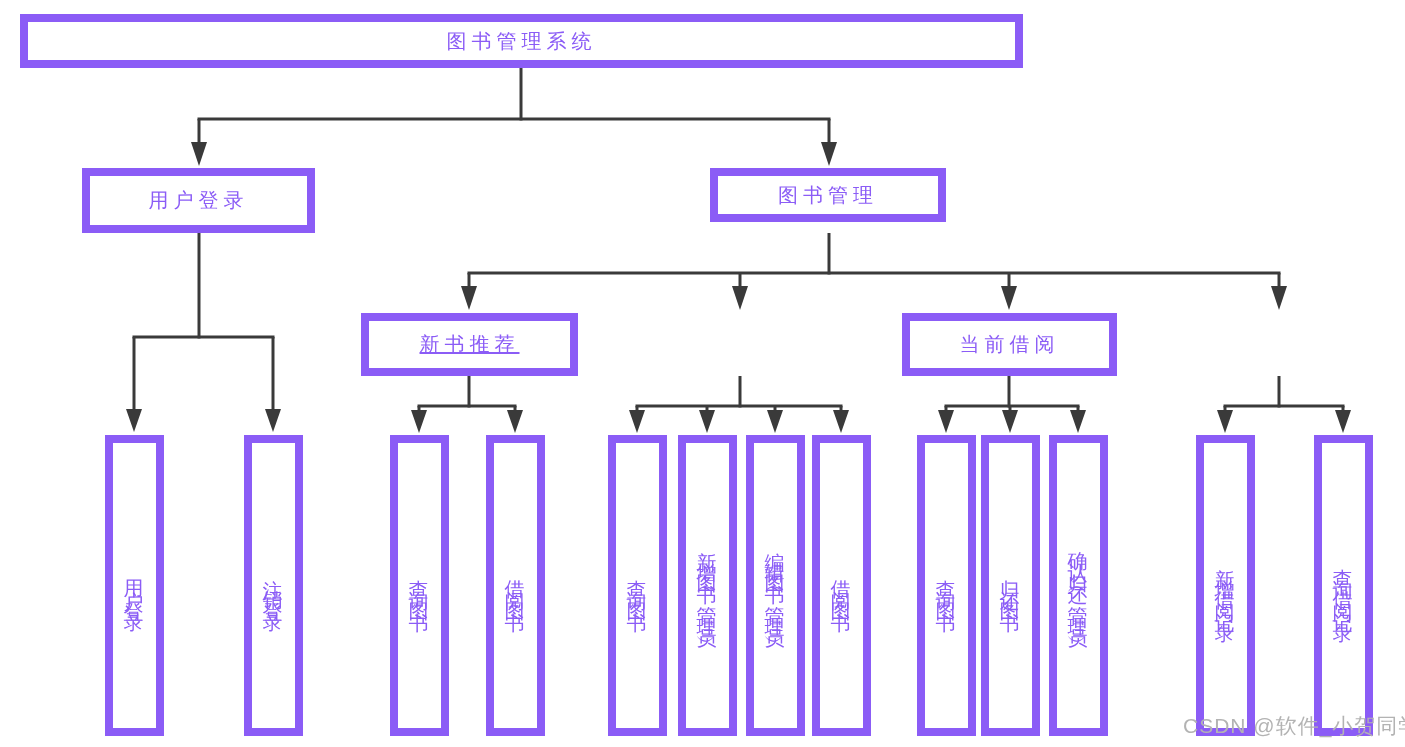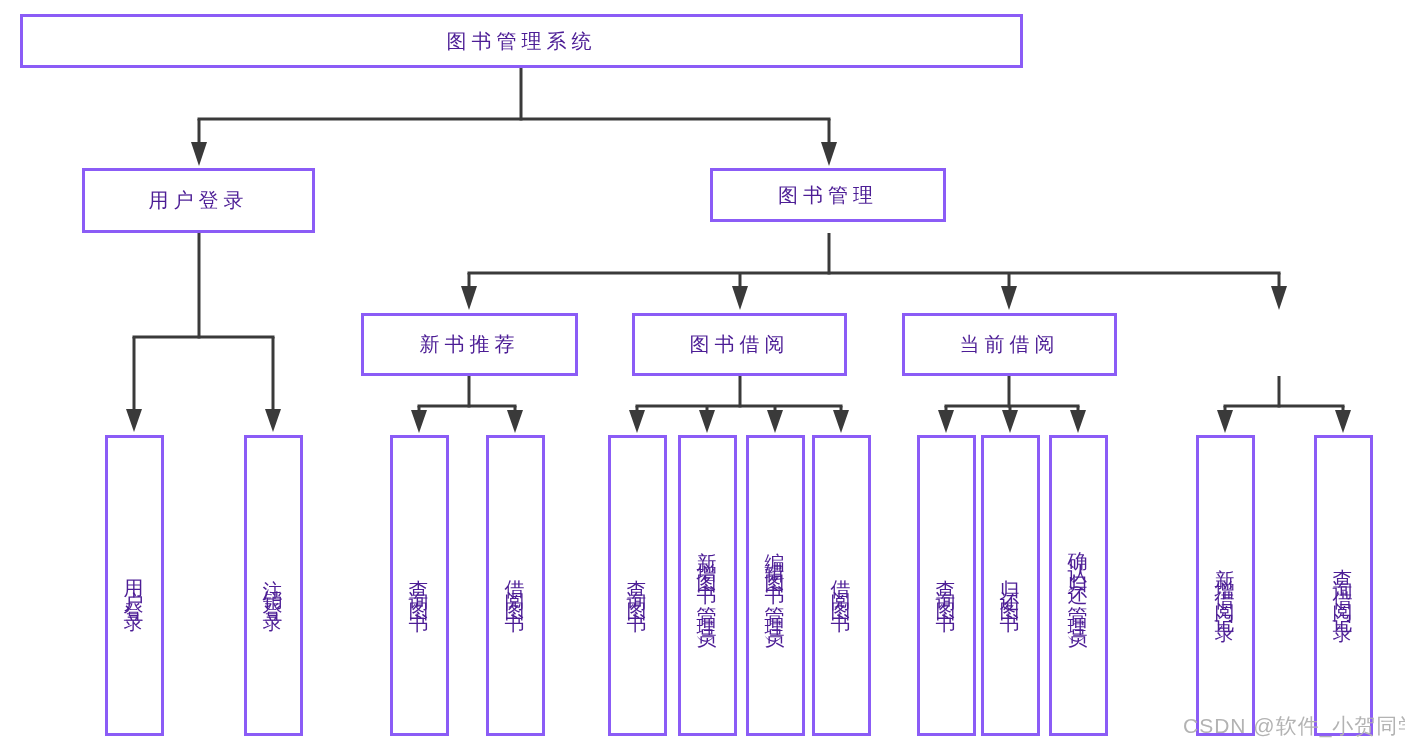--- a/index.html
+++ b/index.html
@@ -8,39 +8,39 @@
     width:1405px;height:747px;
     background:#ffffff;
     font-family:"Liberation Sans",sans-serif;
     overflow:hidden;
   }
   .connectors{position:absolute;left:0;top:0;}
   .node{
     position:absolute;
     box-sizing:border-box;
     background:#ffffff;
-    border:3px solid #8b5cf6;
+    border:8px solid #8b5cf6;
     display:flex;align-items:center;justify-content:center;
-    color:#4c1d95;
+    color:#8b5cf6;
     font-size:20px;
     letter-spacing:5px;
     text-align:center;
     z-index:2;
   }
   .leaf{
     writing-mode:vertical-rl;
     text-orientation:mixed;
     font-size:20px;
     letter-spacing:11px;
   }
   
   #n-root    {left:20px;  top:14px;  width:1003px; height:54px;}
   #n-login   {left:82px;  top:168px; width:233px;  height:65px;}
   #n-mgmt    {left:710px; top:168px; width:236px;  height:54px;}
-  #n-newrec  {left:361px; top:313px; width:217px;  height:63px;}
+  #n-newrec  {left:361px; top:313px; width:217px;  height:63px;text-decoration:underline;}
   #n-borrow  {left:632px; top:313px; width:215px;  height:63px;}
   #n-current {left:902px; top:313px; width:215px;  height:63px;}
   #n-records {left:1171px;top:313px; width:215px;  height:63px;}
   .leaf{top:435px;height:301px;width:59px;}
   #l-userlogin   {left:105px;}
   #l-logout      {left:244px;}
   #l-query-rec   {left:390px;}
   #l-borrow-rec  {left:486px;}
   #l-query-bor   {left:608px;}
   #l-add-admin   {left:678px;}
@@ -135,21 +135,20 @@
       <polygon points="1335,410 1351,410 1343,433"></polygon>
     </g>
   </svg>
 
   <div class="node" id="n-root">图书管理系统</div>
 
   <div class="node" id="n-login">用户登录</div>
   <div class="node" id="n-mgmt">图书管理</div>
 
   <div class="node" id="n-newrec">新书推荐</div>
-  <div class="node" id="n-borrow">图书借阅</div>
   <div class="node" id="n-current">当前借阅</div>
 
   <div class="node leaf" id="l-userlogin">用户登录</div>
   <div class="node leaf" id="l-logout">注销登录</div>
 
   <div class="node leaf" id="l-query-rec">查询图书</div>
   <div class="node leaf" id="l-borrow-rec">借阅图书</div>
 
   <div class="node leaf" id="l-query-bor">查询图书</div>
   <div class="node leaf" id="l-add-admin">新增图书（管理员）</div>

